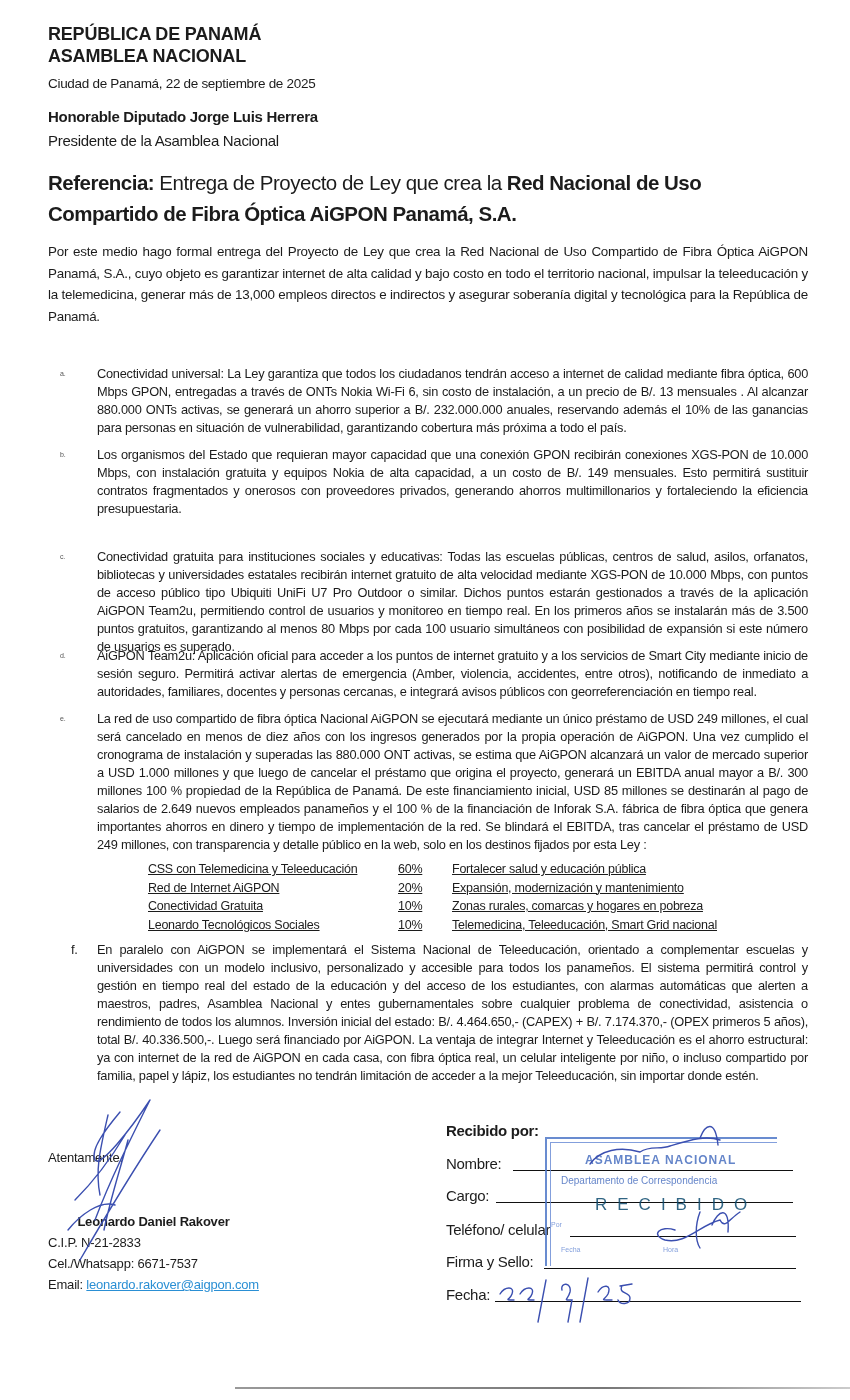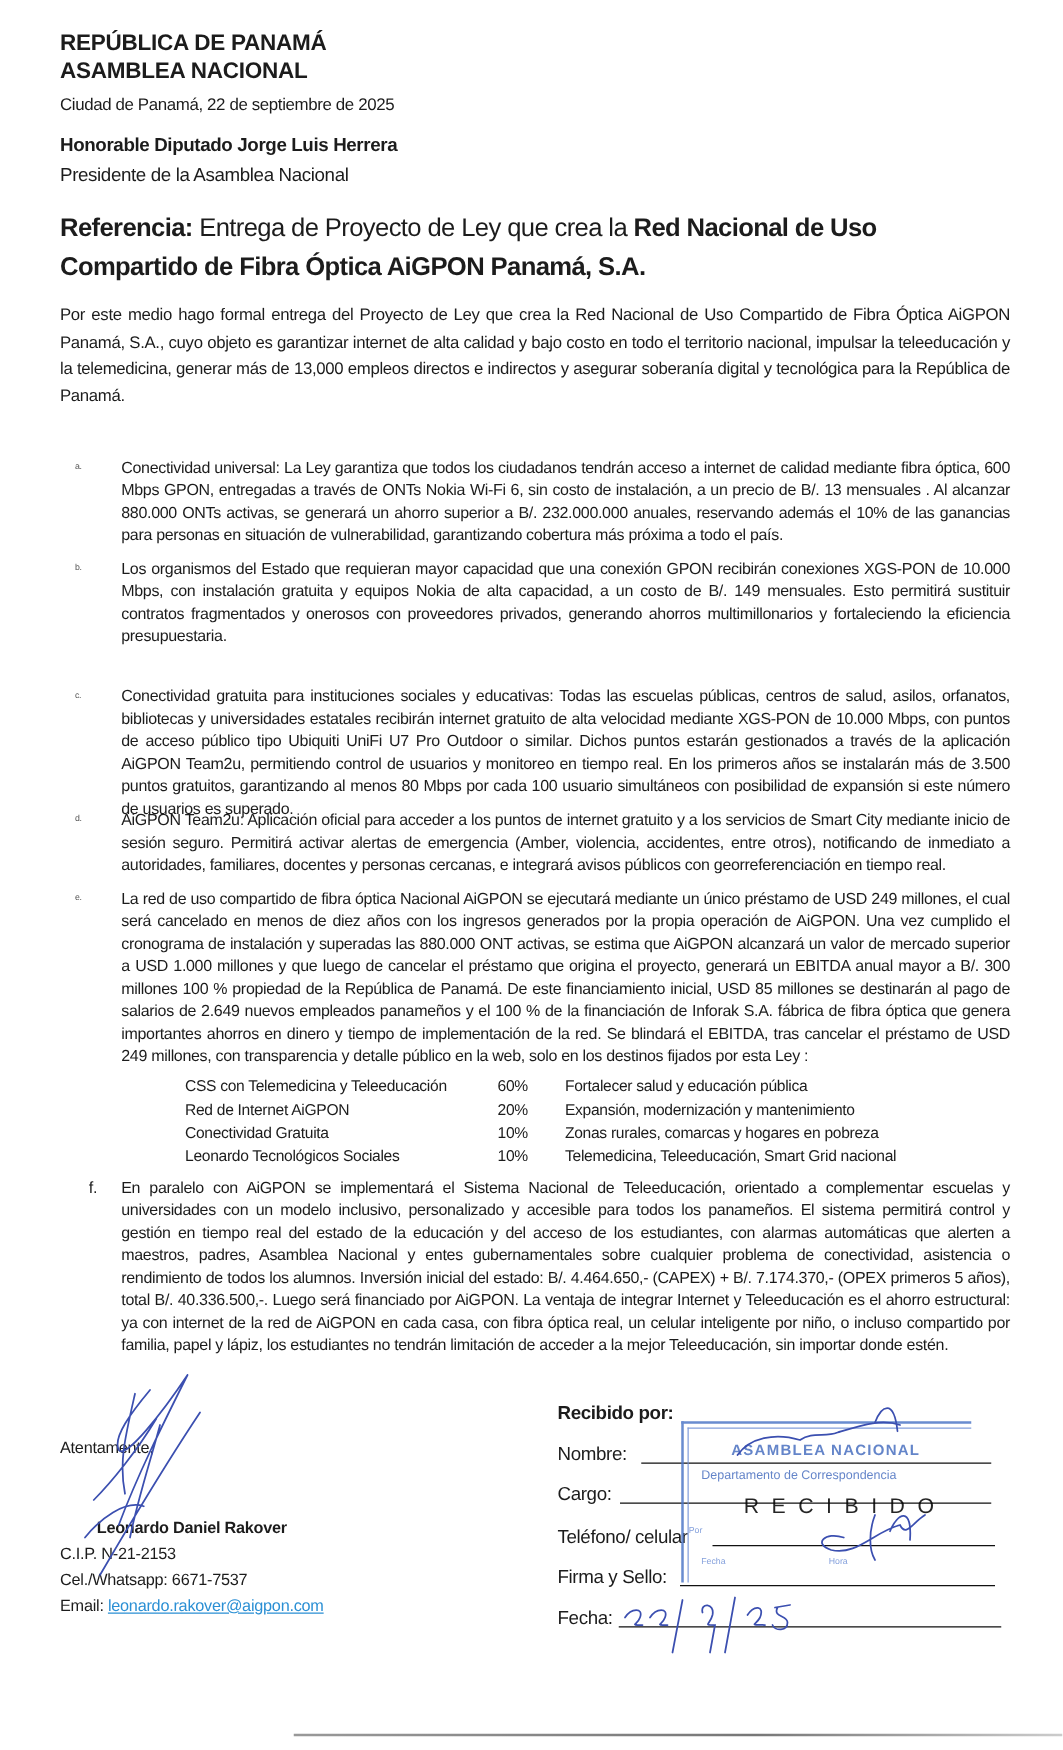--- a/index.html
+++ b/index.html
@@ -15,36 +15,36 @@
   .ref { position: absolute; left: 48px; top: 167px; width: 760px; font-size: 20.5px; line-height: 31px; letter-spacing: -0.5px; }
   .ref b { font-weight: bold; }
   .intro { position: absolute; left: 48px; top: 241px; width: 760px; font-size: 13.4px; line-height: 21.5px; text-align: justify; letter-spacing: -0.25px; }
   .adjunto { position: absolute; left: 48px; top: 332px; font-size: 14px; letter-spacing: -0.3px; }
   .adjunto b { font-weight: bold; }
   .item { position: absolute; left: 97px; width: 711px; font-size: 12.8px; line-height: 18px; text-align: justify; letter-spacing: -0.25px; }
   .item-marker { position: absolute; left: -37px; top: 0; font-size: 7px; color: #555; }
   .item-marker.big { font-size: 13px; color: #1c1c1c; left: -26px; }
   .dist { position: absolute; left: 148px; top: 862px; font-size: 12.5px; letter-spacing: -0.25px; }
   .dist-row { height: 18.5px; position: relative; }
-  .dist-row span { position: absolute; top: 0; white-space: nowrap; }
+  .dist-row span { position: absolute; top: 0; white-space: nowrap; text-decoration: underline; }
   .dist-row .c1 { left: 0; }
   .dist-row .c2 { left: 250px; }
   .dist-row .c3 { left: 304px; }
   .closing { position: absolute; left: 48px; top: 1150px; font-size: 13px; letter-spacing: -0.2px; }
   .signer { position: absolute; left: 48px; top: 1211px; font-size: 13px; line-height: 21px; letter-spacing: -0.2px; }
   .signer .name { font-weight: bold; text-align: center; }
   .signer a { color: #2a8fd4; text-decoration: underline; }
   .recibido-title { position: absolute; left: 446px; top: 1122px; font-size: 15px; font-weight: bold; letter-spacing: -0.3px; }
   .field { position: absolute; left: 446px; font-size: 15px; letter-spacing: -0.3px; white-space: nowrap; }
   .field-line { position: absolute; height: 0; border-bottom: 1.5px solid #111; }
   .stamp { position: absolute; left: 545px; top: 1137px; width: 230px; height: 127px; border: 2px solid #4f78c8; border-right: none; border-bottom: none; opacity: 0.85; }
   .stamp-inner { position: absolute; left: 3px; top: 3px; right: 0; bottom: 0; border-left: 1px solid #6e8fd6; border-top: 1px solid #6e8fd6; }
   .stamp-t1 { position: absolute; left: 38px; top: 14px; font-size: 12px; color: #4a70c0; letter-spacing: 1px; font-weight: bold; }
   .stamp-t2 { position: absolute; left: 14px; top: 36px; font-size: 10px; color: #4a70c0; }
-  .stamp-t3 { position: absolute; left: 48px; top: 56px; font-size: 17px; color: #000000; letter-spacing: 10px; }
+  .stamp-t3 { position: absolute; left: 48px; top: 56px; font-size: 17px; color: #0c4a6e; letter-spacing: 10px; }
   .stamp-t4 { position: absolute; left: 4px; top: 82px; font-size: 7px; color: #6e8fd6; }
   .stamp-t5 { position: absolute; left: 14px; top: 107px; font-size: 7px; color: #6e8fd6; }
   .stamp-t6 { position: absolute; left: 116px; top: 107px; font-size: 7px; color: #6e8fd6; }
   .ink { position: absolute; left: 0; top: 0; width: 850px; height: 1400px; pointer-events: none; }
   .bottom-rule { position: absolute; left: 235px; top: 1387px; width: 615px; height: 2px; background: linear-gradient(90deg, #999 0%, #777 60%, #ccc 100%); }
 </style>
 </head>
 <body>
 
 <div class="page">
@@ -110,21 +110,21 @@
 
   <div class="item" style="top:941px">
     <span class="item-marker big">f.</span>
     <span>En paralelo con AiGPON se implementará el Sistema Nacional de Teleeducación, orientado a complementar escuelas y universidades con un modelo inclusivo, personalizado y accesible para todos los panameños. El sistema permitirá control y gestión en tiempo real del estado de la educación y del acceso de los estudiantes, con alarmas automáticas que alerten a maestros, padres, Asamblea Nacional y entes gubernamentales sobre cualquier problema de conectividad, asistencia o rendimiento de todos los alumnos. Inversión inicial del estado: B/. 4.464.650,- (CAPEX) + B/. 7.174.370,- (OPEX primeros 5 años), total B/. 40.336.500,-. Luego será financiado por AiGPON. La ventaja de integrar Internet y Teleeducación es el ahorro estructural: ya con internet de la red de AiGPON en cada casa, con fibra óptica real, un celular inteligente por niño, o incluso compartido por familia, papel y lápiz, los estudiantes no tendrán limitación de acceder a la mejor Teleeducación, sin importar donde estén.</span>
   </div>
 
   <div class="closing">Atentamente,</div>
 
   <div class="signer">
     <div class="name">Leonardo Daniel Rakover</div>
-    <div>C.I.P. N-21-2153</div>
+    <div>C.I.P. N-21-2833</div>
     <div>Cel./Whatsapp: 6671-7537</div>
     <div>
       <span>Email: </span><a>leonardo.rakover@aigpon.com</a>
     </div>
   </div>
 
   <div class="recibido-title">Recibido por:</div>
 
   <div class="field" style="top:1155px">Nombre:</div>
   <div class="field-line" style="left:513px; top:1170px; width:280px"></div>

